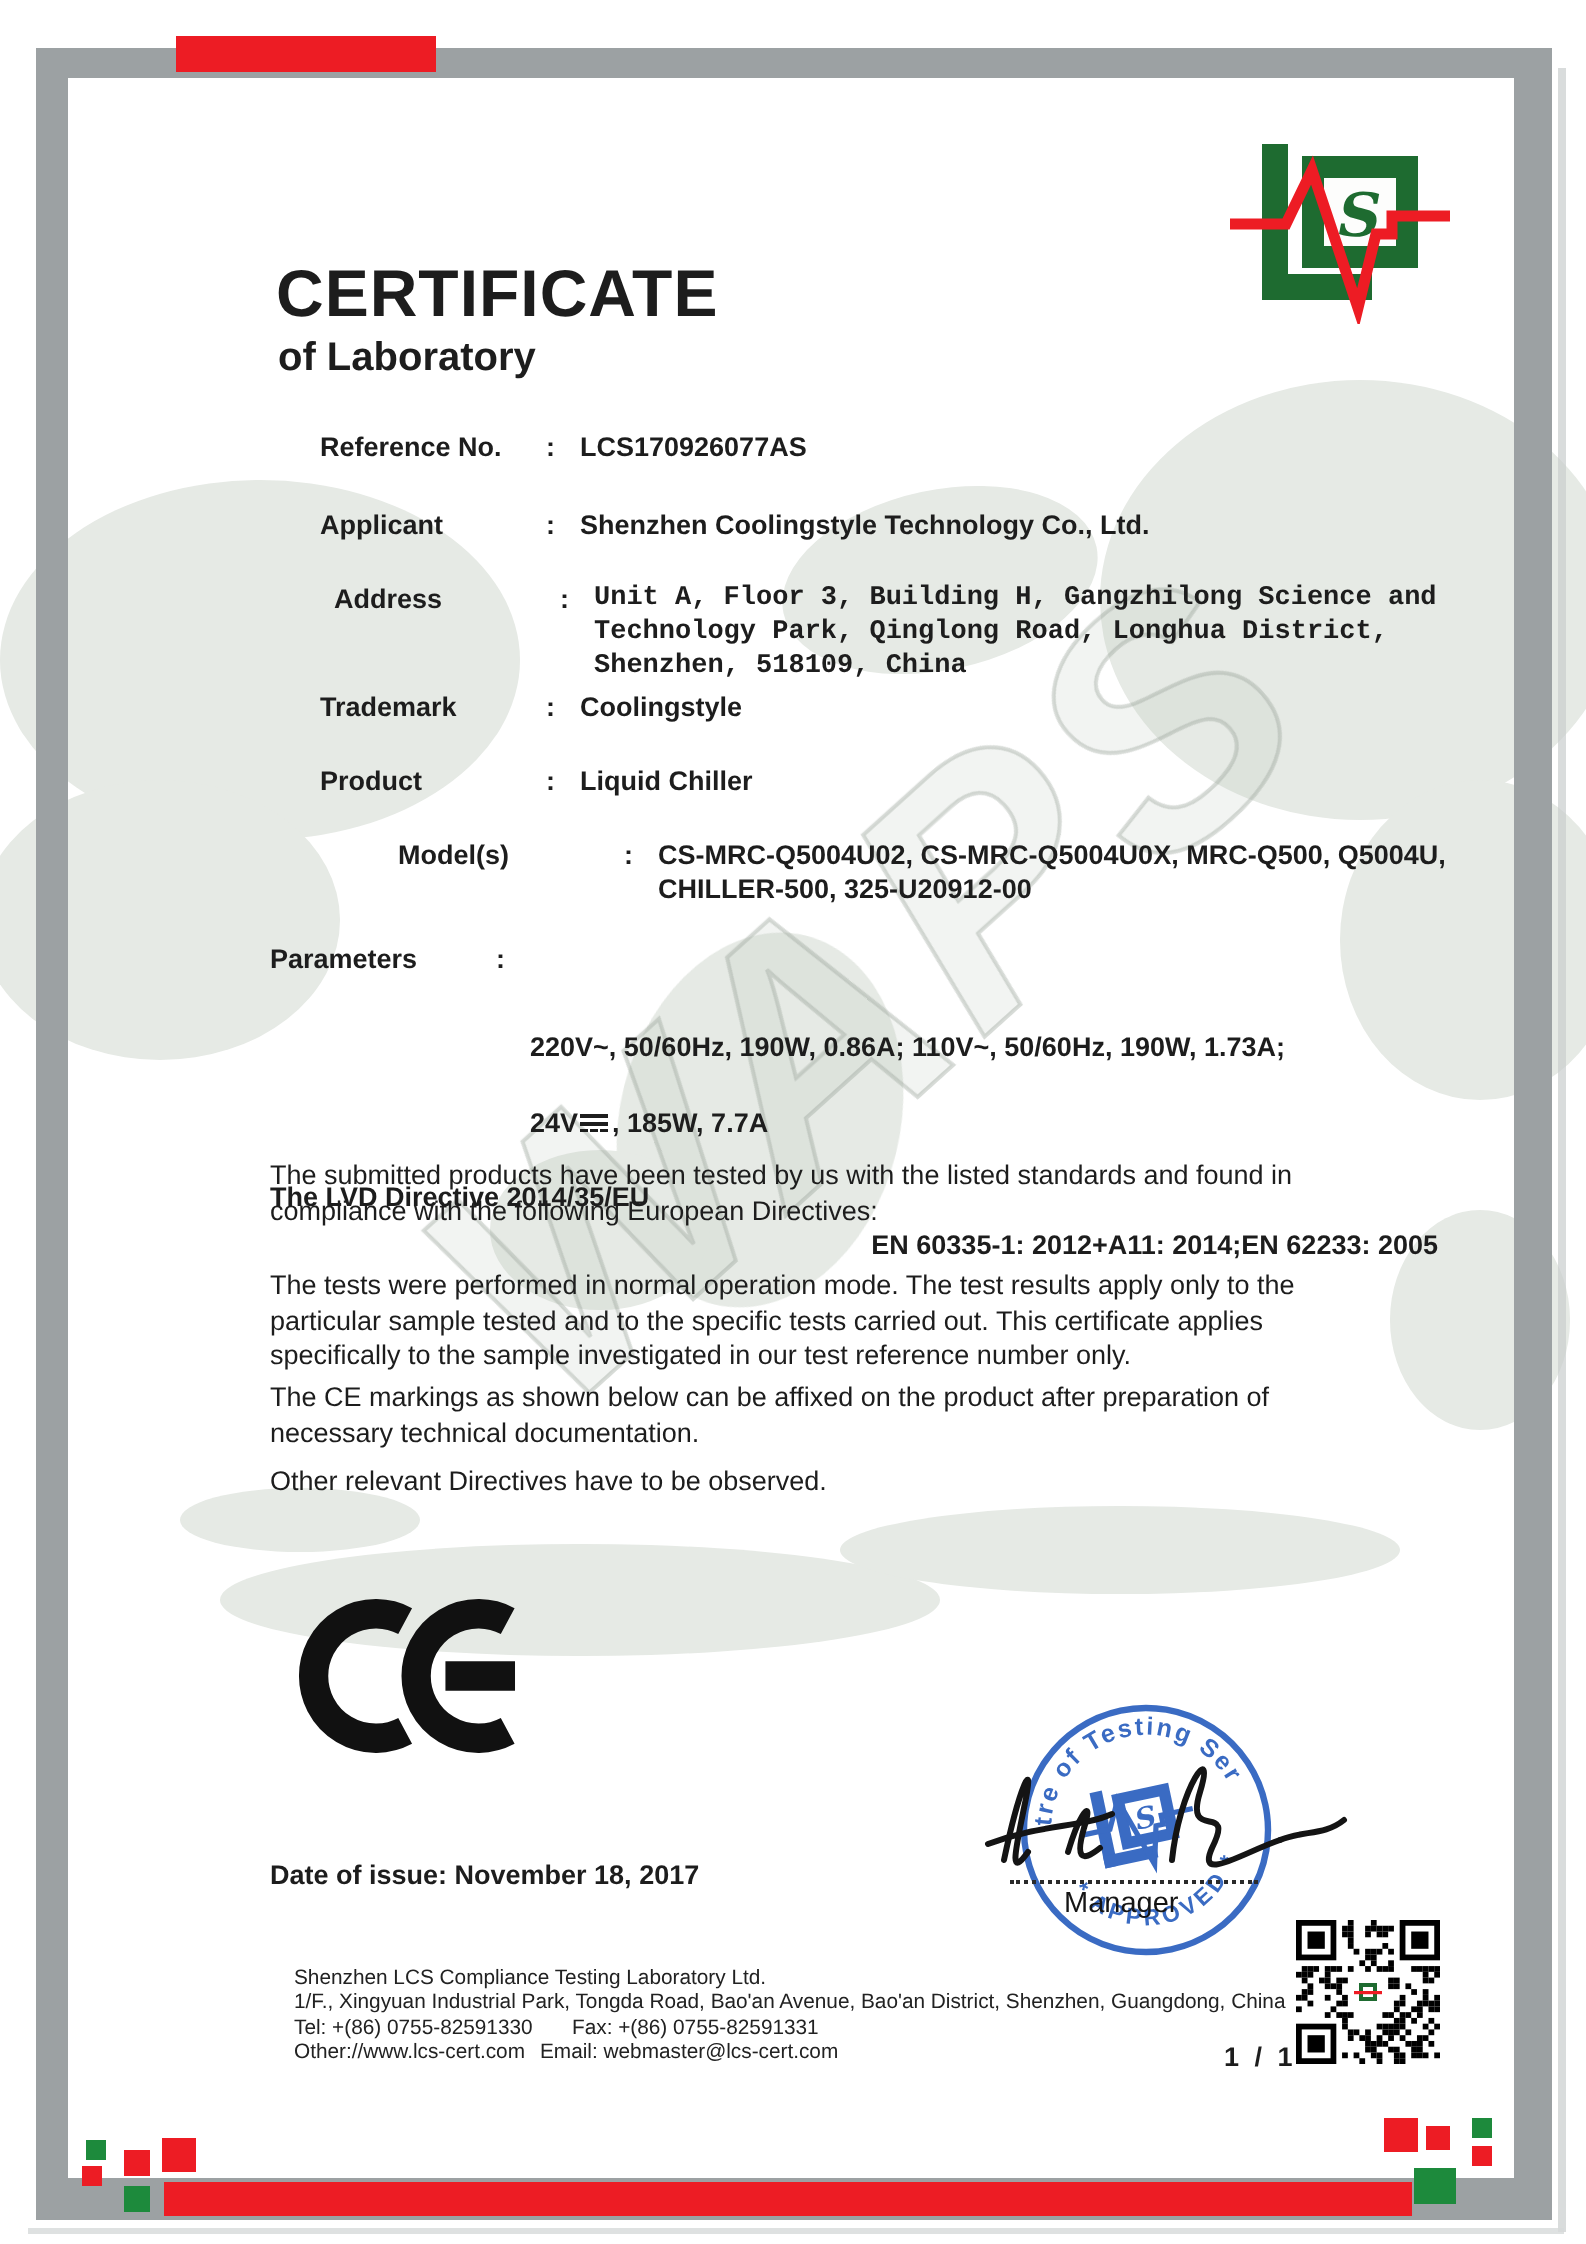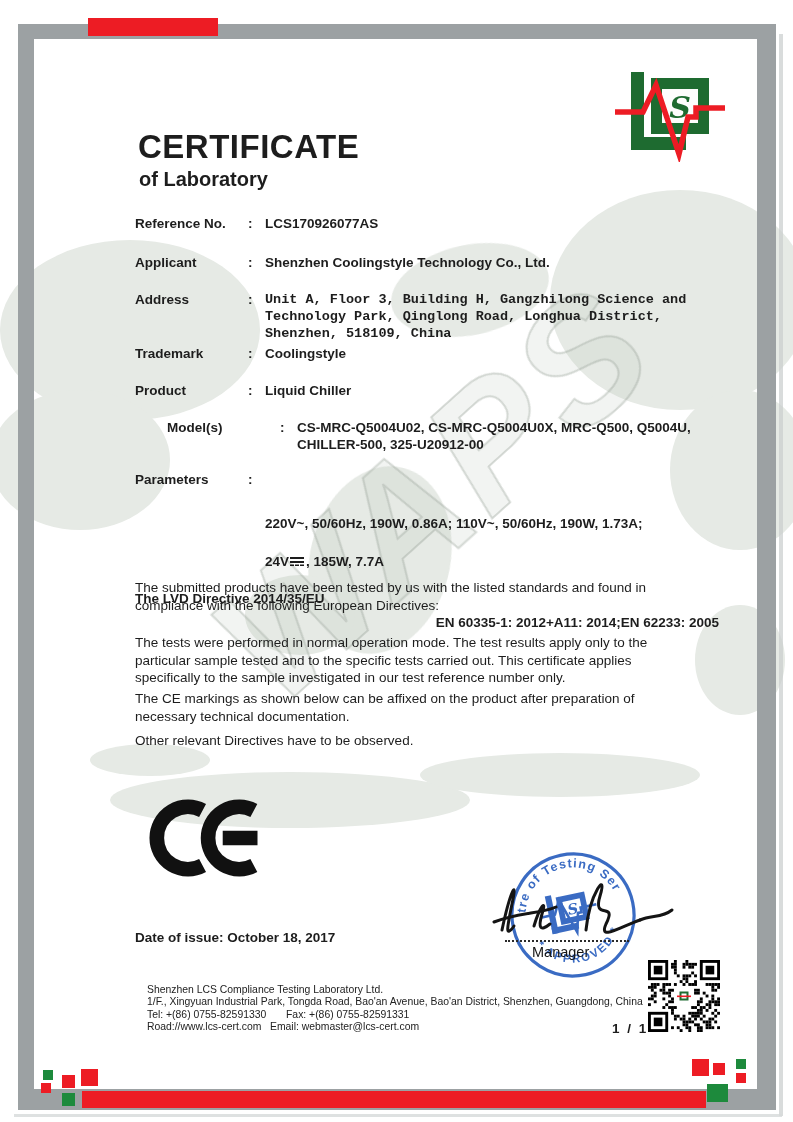--- a/index.html
+++ b/index.html
@@ -15,21 +15,21 @@
   .map-layer{left:0;top:0;width:793px;height:1122px;z-index:0;}
   .txt-watermark{left:225px;top:400px;width:460px;height:320px;z-index:0;
     font-size:168px;font-weight:bold;letter-spacing:6px;
     color:rgba(185,193,185,.18);-webkit-text-stroke:2px rgba(150,160,150,.38);
     transform:rotate(-42deg);transform-origin:center center;font-style:italic;}
   
   .title{left:138px;top:128px;font-size:33px;font-weight:bold;letter-spacing:.5px;z-index:3;}
   .subtitle{left:139px;top:168px;font-size:20px;font-weight:bold;z-index:3;}
   .logo{left:615px;top:66px;z-index:3;}
   
-  .field{left:135px;width:600px;display:flex;font-size:13.5px;font-weight:bold;line-height:17px;z-index:3;}
+  .field{left:135px;width:600px;display:flex;font-size:13.5px;font-weight:bold;line-height:17px;z-index:3;justify-content:flex-end;}
   .field .lab{width:113px;flex:none;}
   .field .colon{width:17px;flex:none;}
   .field .val{width:445px;}
   .nowrap{white-space:nowrap;}
   .dcsym{display:inline-block;width:15px;height:10px;position:relative;top:0px;margin:0 1px;}
   
   .para{left:135px;width:545px;font-size:13.5px;line-height:17.5px;z-index:3;}
   .bold{font-weight:bold;}
   .en-row{left:135px;width:545px;display:flex;justify-content:flex-end;font-size:13.5px;font-weight:bold;z-index:3;margin-left:39px;}
   
@@ -184,30 +184,30 @@
     <path d="M 10 68 C 18 30 26 14 20 42 C 16 62 12 78 22 64"></path>
     <path d="M 2 60 C 28 50 48 52 64 45"></path>
     <path d="M 42 64 C 48 44 55 36 50 52 C 46 66 48 70 58 62"></path>
     <path d="M 94 68 C 98 30 116 8 108 34 C 100 60 126 38 114 62 C 106 80 130 64 148 58"></path>
     <path d="M 148 58 C 160 53 170 56 180 48"></path>
   </g>
 </svg>
 <div class="abs dotline"></div>
 <div class="abs manager">Manager</div>
 
-<div class="abs dateissue">Date of issue: October 18, 2017</div>
+<div class="abs dateissue">Date of issue: November 18, 2017</div>
 
 <div class="abs footer">
   <div>Shenzhen LCS Compliance Testing Laboratory Ltd.</div>
   <div>1/F., Xingyuan Industrial Park, Tongda Road, Bao'an Avenue, Bao'an District, Shenzhen, Guangdong, China</div>
   <div class="cols">
     <span class="c1 w139">Tel: +(86) 0755-82591330</span><span>Fax: +(86) 0755-82591331</span>
   </div>
   <div class="cols">
-    <span class="c1 w123">Road://www.lcs-cert.com</span><span>Email: webmaster@lcs-cert.com</span>
+    <span class="c1 w123">Other://www.lcs-cert.com</span><span>Email: webmaster@lcs-cert.com</span>
   </div>
 </div>
 <div class="abs pagenum">1 / 1</div>
 
 <svg class="abs qr" id="qr-svg" width="72" height="72" viewBox="0 0 72 72">
     <rect x="0" y="0" width="72" height="72" fill="#fff"></rect>
     <rect x="25.919999999999998" y="0" width="2.88" height="2.88" fill="#000"></rect>
     <rect x="37.44" y="0" width="2.88" height="2.88" fill="#000"></rect>
     <rect x="23.04" y="2.88" width="2.88" height="2.88" fill="#000"></rect>
     <rect x="25.919999999999998" y="2.88" width="2.88" height="2.88" fill="#000"></rect>

